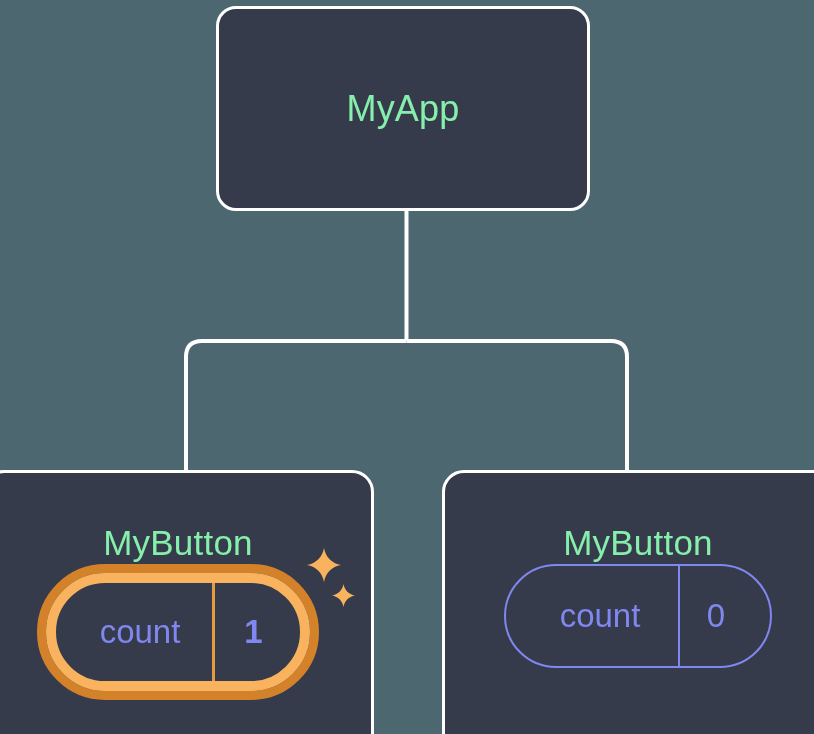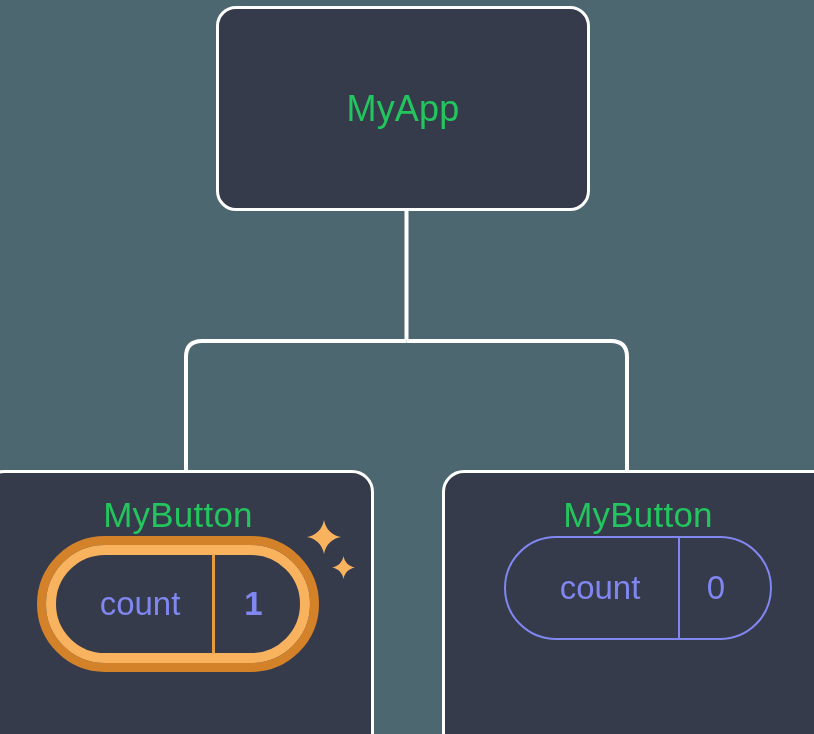--- a/index.html
+++ b/index.html
@@ -59,33 +59,33 @@
   }
   .node-child-right {
     left: 442px;
     top: 470px;
     width: 392px;
     height: 290px;
     border-radius: 22px;
   }
 
   .node-title {
-    color: #22c55e;
+    color: #86efac;
     font-size: 35px;
     font-weight: 400;
     letter-spacing: 0.2px;
     line-height: 1;
     white-space: nowrap;
   }
   .node-root .node-title {
     font-size: 36px;
   }
   .node-child-left .node-title,
   .node-child-right .node-title {
-    margin-top: 24px;
+    margin-top: 52px;
   }
 
   
   .pill-wrap {
     position: relative;
     margin-top: 4px;
     display: flex;
     align-items: center;
     justify-content: center;
   }

